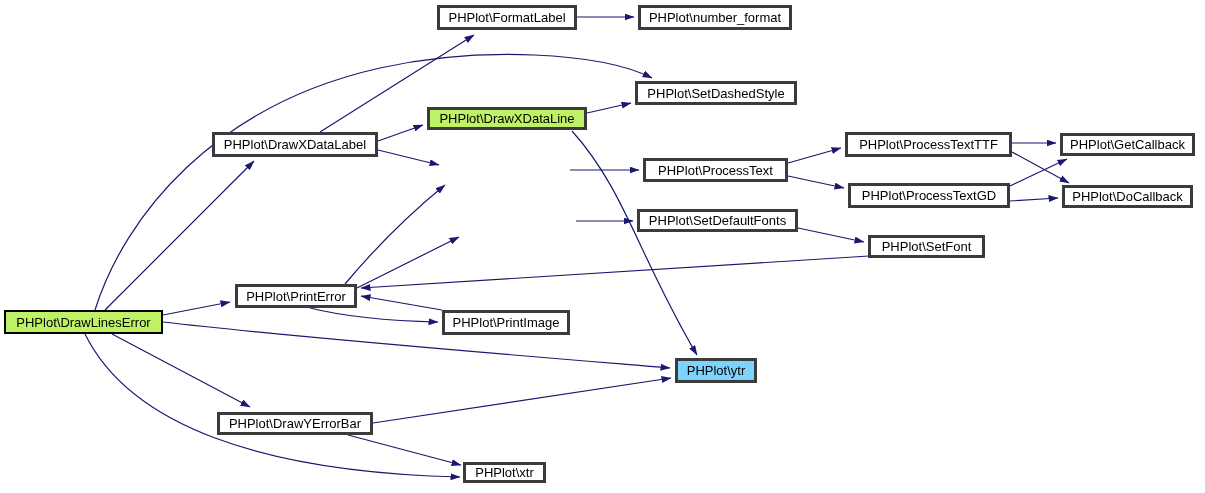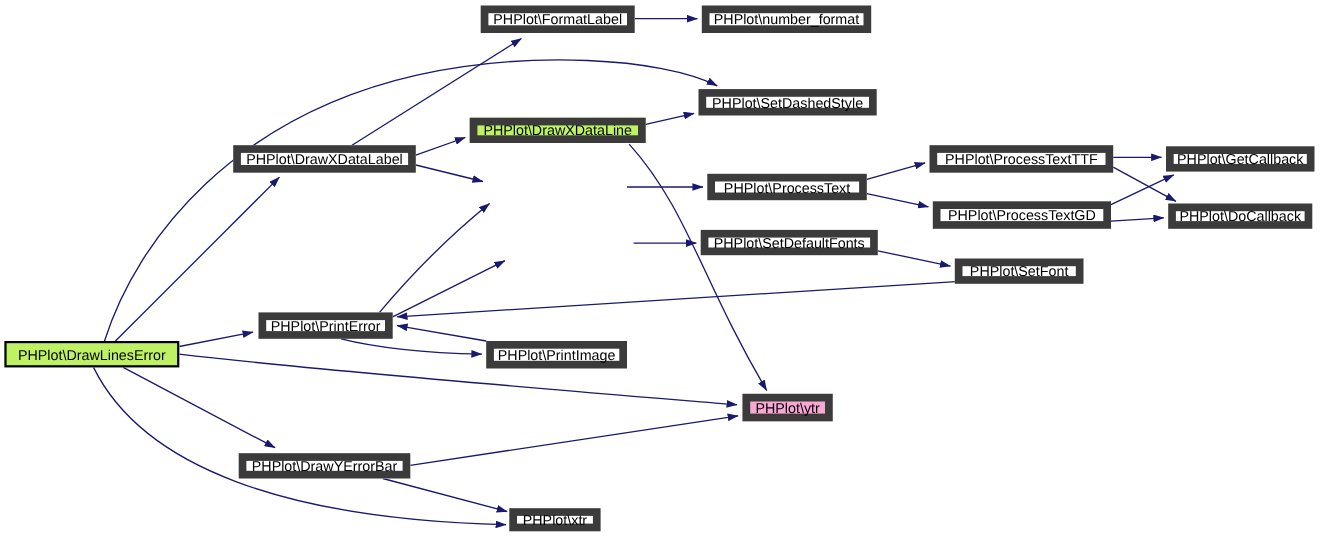--- a/index.html
+++ b/index.html
@@ -22,21 +22,21 @@
     height: 493px;
   }
   .edge-layer path.edge {
     fill: none;
     stroke-width: 1.2px;
   }
   .graph-node {
     position: absolute;
     box-sizing: border-box;
     background: #ffffff;
-    border: 7px solid #a21caf;
+    border: 3px solid #a21caf;
     display: flex;
     align-items: center;
     justify-content: center;
     font-size: 13px;
     color: #000000;
     white-space: nowrap;
     cursor: pointer;
   }
   .graph-node.highlight {
     background: #bfbfbf;
@@ -123,21 +123,21 @@
     </div>
     <div class="graph-node" style="left: 868px; top: 235px; width: 117px; height: 23px; background: rgb(255, 255, 255); border-color: rgb(59, 59, 59);">
       <span>PHPlot\SetFont</span>
     </div>
     <div class="graph-node" style="left: 235px; top: 284px; width: 122px; height: 24px; background: rgb(255, 255, 255); border-color: rgb(59, 59, 59);">
       <span>PHPlot\PrintError</span>
     </div>
     <div class="graph-node" style="left: 442px; top: 310px; width: 128px; height: 25px; background: rgb(255, 255, 255); border-color: rgb(59, 59, 59);">
       <span>PHPlot\PrintImage</span>
     </div>
-    <div class="graph-node" style="left: 675px; top: 358px; width: 82px; height: 25px; background: #f9a8d4; border-color: rgb(59, 59, 59); align-items: center;">
+    <div class="graph-node" style="left: 675px; top: 358px; width: 82px; height: 25px; background: #7dd3fc; border-color: rgb(59, 59, 59); align-items: center;">
       <span>PHPlot\ytr</span>
     </div>
     <div class="graph-node" style="left: 217px; top: 412px; width: 156px; height: 23px; background: rgb(255, 255, 255); border-color: rgb(59, 59, 59);">
       <span>PHPlot\DrawYErrorBar</span>
     </div>
     <div class="graph-node" style="left: 463px; top: 462px; width: 83px; height: 21px; background: rgb(255, 255, 255); border-color: rgb(59, 59, 59);">
       <span>PHPlot\xtr</span>
     </div>
   </div>
 

